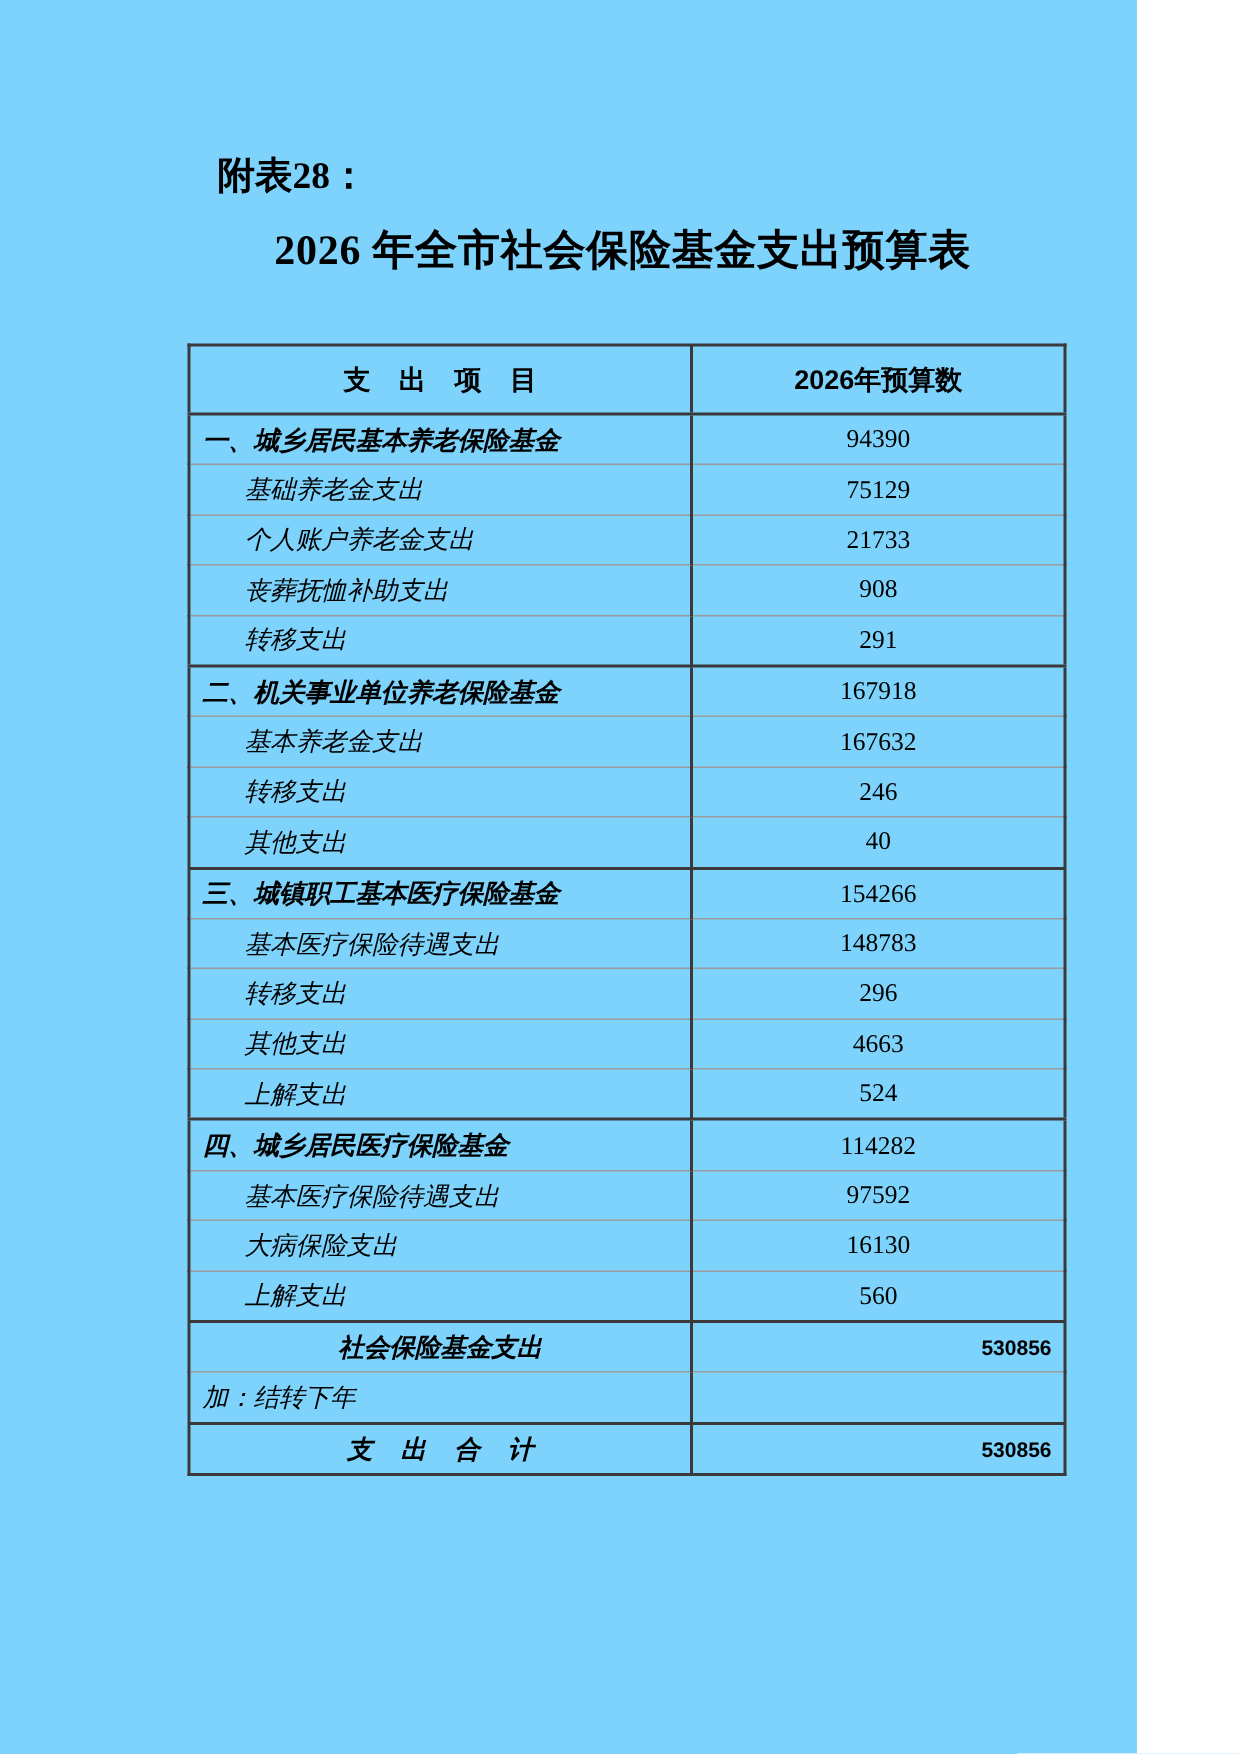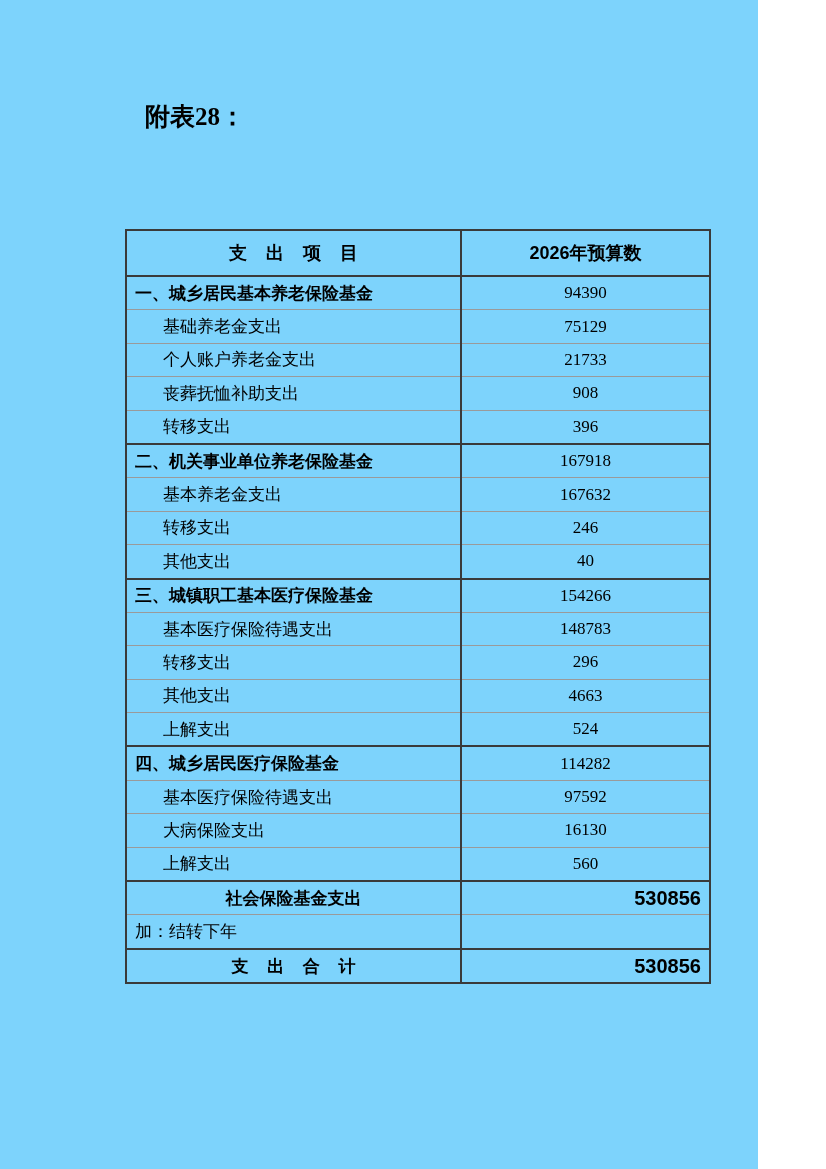--- a/index.html
+++ b/index.html
@@ -74,53 +74,54 @@
     vertical-align: middle;
     border-top: 1px solid #9a9a9a;
     padding: 0;
   }
   td.value {
     text-align: center;
     border-left: 2px solid #3a3a3a;
     font-family: "Liberation Serif", serif;
     border-radius: 11px;
   }
-  td.label { text-align: left; }
+  td.label { text-align: left; font-style: italic; }
   tr.section td { border-top: 2px solid #3a3a3a; }
   tr.section td.label {
     font-family: "Liberation Sans", sans-serif;
     font-weight: bold;
     padding-left: 8px;
   }
   tr.sub td.label { padding-left: 36px; }
   tr.total td, tr.grand-total td { border-top: 2px solid #3a3a3a; }
   tr.total td.label, tr.grand-total td.label {
     text-align: center;
     font-family: "Liberation Sans", sans-serif;
     font-weight: bold;
   }
   tr.grand-total td.label { word-spacing: 14px; }
   tr.total td.value, tr.grand-total td.value {
     text-align: right;
     padding-right: 8px;
     font-family: "Liberation Sans", sans-serif;
     font-weight: bold;
-    font-size: 20px;
+    font-size: 14px;
   }
   tr.carry td.label {
     padding-left: 8px;
     font-family: "Liberation Serif", serif;
   }
 </style>
 </head>
 <body>
 
 <div class="page">
   <div class="annex">附表28：</div>
 
+  <h1 class="title">2026 年全市社会保险基金支出预算表</h1>
 
 
   <table class="budget">
     <thead>
       <tr>
         <th class="col-item">支 出 项 目</th>
         <th class="col-amount">2026年预算数</th>
       </tr>
     </thead>
     <tbody id="rows">
@@ -135,21 +136,21 @@
         <tr class="sub">
     <td class="label">个人账户养老金支出</td>
     <td class="value">21733</td>
   </tr>
         <tr class="sub">
     <td class="label">丧葬抚恤补助支出</td>
     <td class="value">908</td>
   </tr>
         <tr class="sub">
     <td class="label">转移支出</td>
-    <td class="value">396</td>
+    <td class="value">291</td>
   </tr>
         <tr class="section">
     <td class="label">二、机关事业单位养老保险基金</td>
     <td class="value">167918</td>
   </tr>
         <tr class="sub">
     <td class="label">基本养老金支出</td>
     <td class="value">167632</td>
   </tr>
         <tr class="sub">

